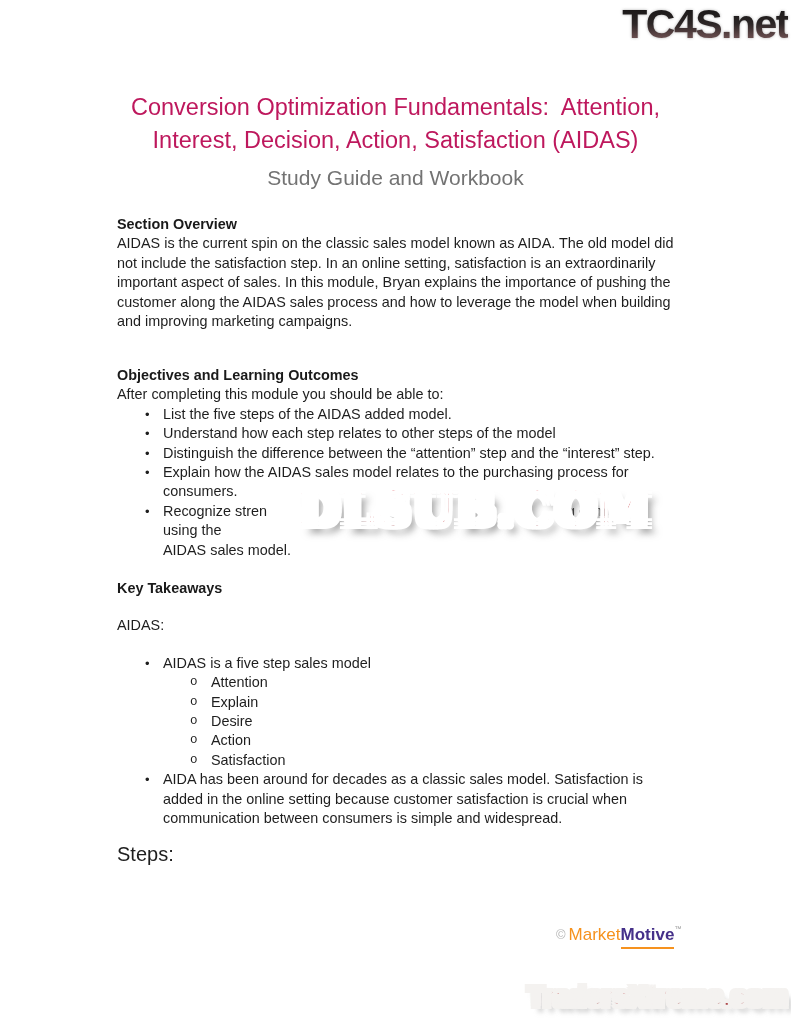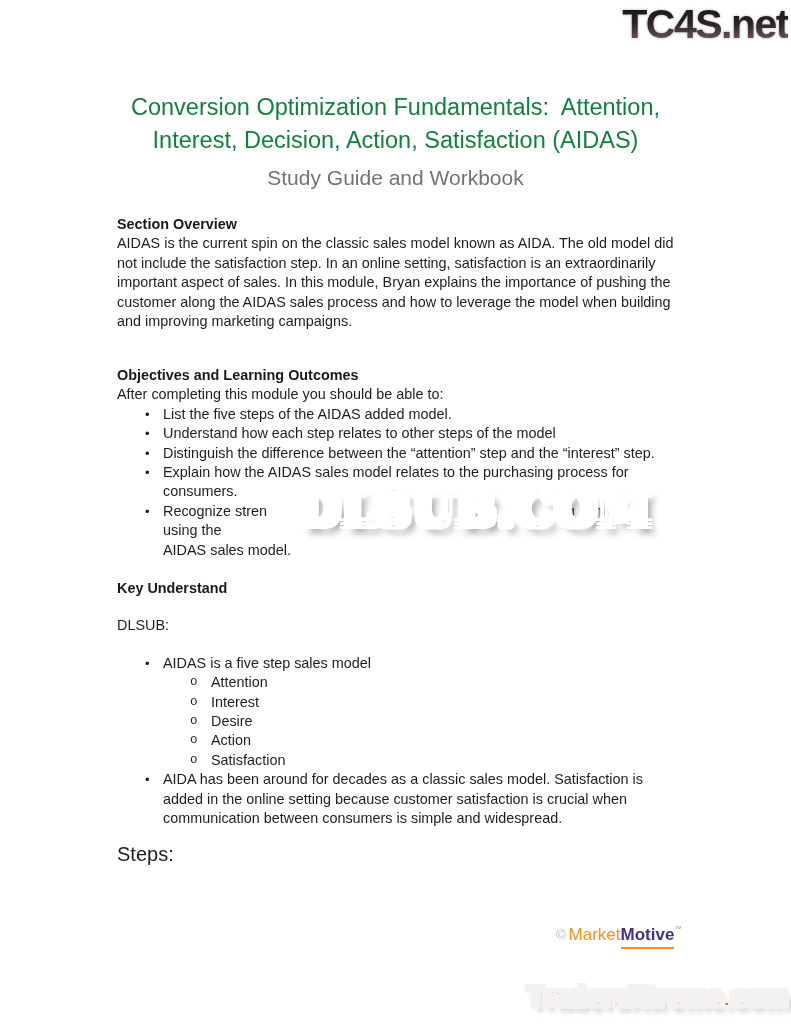--- a/index.html
+++ b/index.html
@@ -17,21 +17,21 @@
     font-size:41px; font-weight:700; letter-spacing:-1.5px;
     background:linear-gradient(180deg,#101010 0%,#2c2626 50%,#956a6c 100%);
     -webkit-background-clip:text; background-clip:text; color:transparent;
     filter:drop-shadow(0 0 1.5px rgba(170,170,170,.9));
     line-height:48px;
   }
 
   
   .title-block { position:absolute; top:91px; left:0; width:100%; text-align:center; }
   .title-line {
-    font-size:23.5px; line-height:33px; color:#15803d; white-space:pre-wrap;text-align:center;
+    font-size:23.5px; line-height:33px; color:#be185d; white-space:pre-wrap;text-align:center;
   }
   .subtitle { font-size:21px; line-height:21px; margin-top:10px; color:#737373; }
 
   
   .sec { position:absolute; left:117px; width:557px; font-size:14.4px; line-height:19.4px; }
   .sec h2 { font-size:14.4px; line-height:19.4px; font-weight:700; color:#1a1a1a; }
   #sec-overview  { top:215px; }
   #sec-objectives{ top:366px; }
   #sec-kt        { top:579px; }
   #steps { position:absolute; left:117px; top:845px; font-size:20px; line-height:19.4px; }
@@ -129,34 +129,34 @@
         <span class="marker">•</span>
         <div class="btext">
           <div><span>Recognize stren</span><span class="wm-gap"></span><span>g campaign using the</span></div>
           <div>AIDAS sales model.</div>
         </div>
       </div>
     </div>
   </section>
 
   <section class="sec" id="sec-kt">
-    <h2>Key Understand</h2>
-    <p class="kt-label">DLSUB:</p>
+    <h2>Key Takeaways</h2>
+    <p class="kt-label">AIDAS:</p>
     <div class="kt-list">
       <div class="bullet">
         <span class="marker">•</span>
         <div class="btext">AIDAS is a five step sales model</div>
       </div>
       <div class="subbullet">
         <span class="marker">o</span>
         <div class="btext">Attention</div>
       </div>
       <div class="subbullet">
         <span class="marker">o</span>
-        <div class="btext">Interest</div>
+        <div class="btext">Explain</div>
       </div>
       <div class="subbullet">
         <span class="marker">o</span>
         <div class="btext">Desire</div>
       </div>
       <div class="subbullet">
         <span class="marker">o</span>
         <div class="btext">Action</div>
       </div>
       <div class="subbullet">

